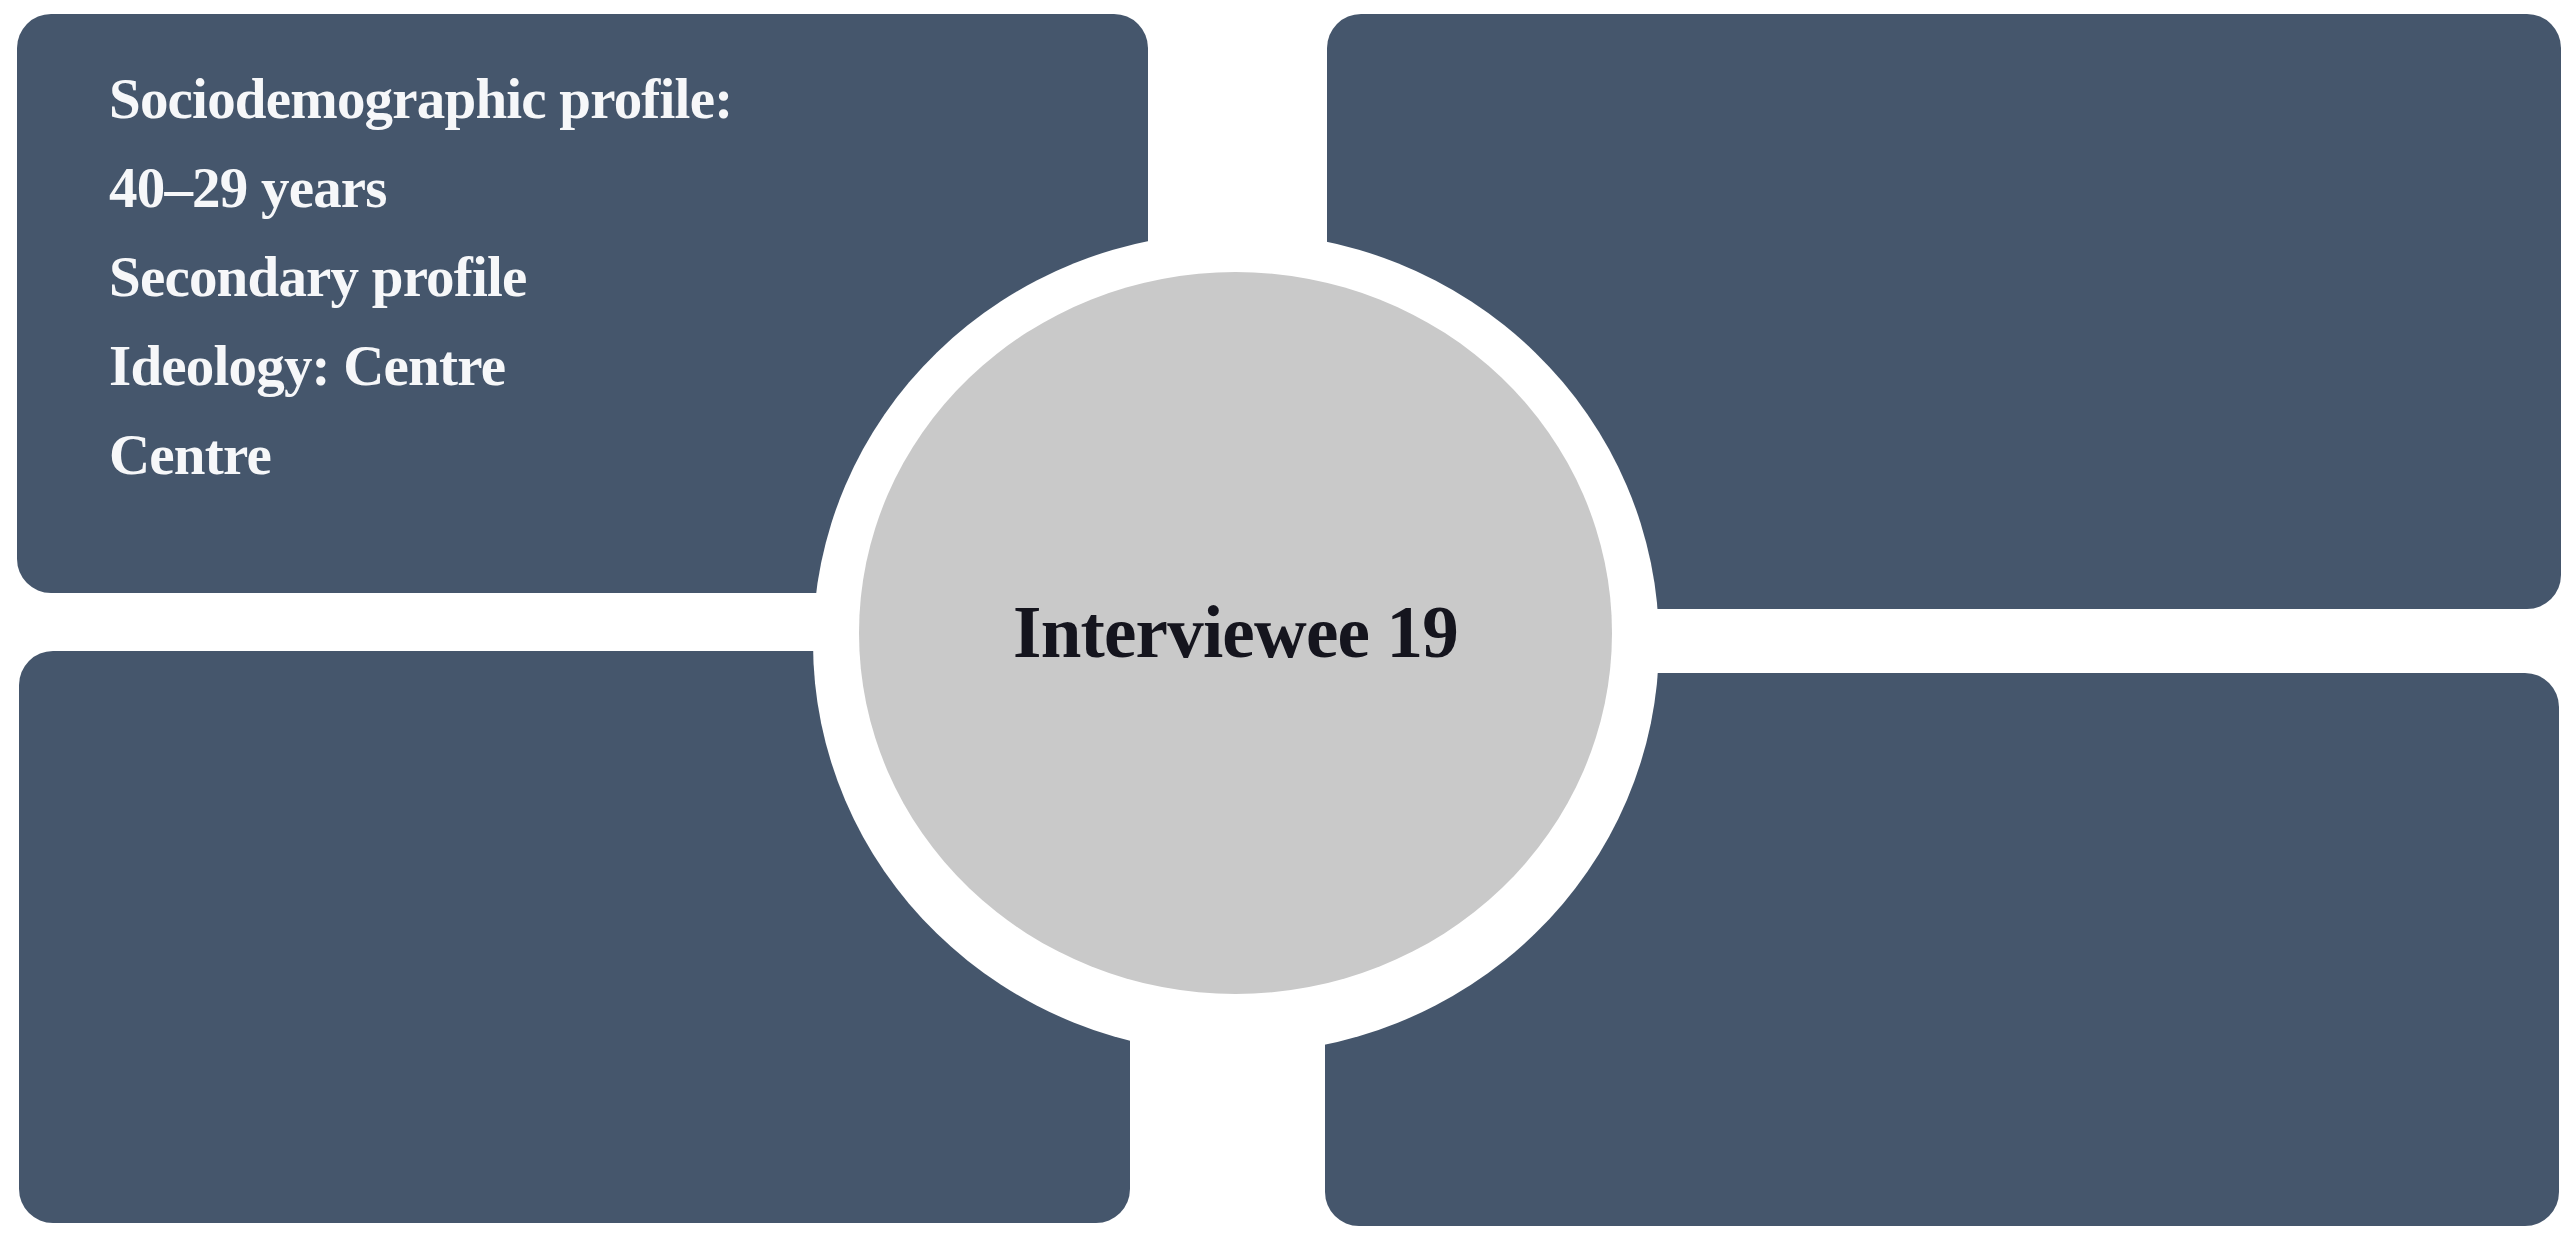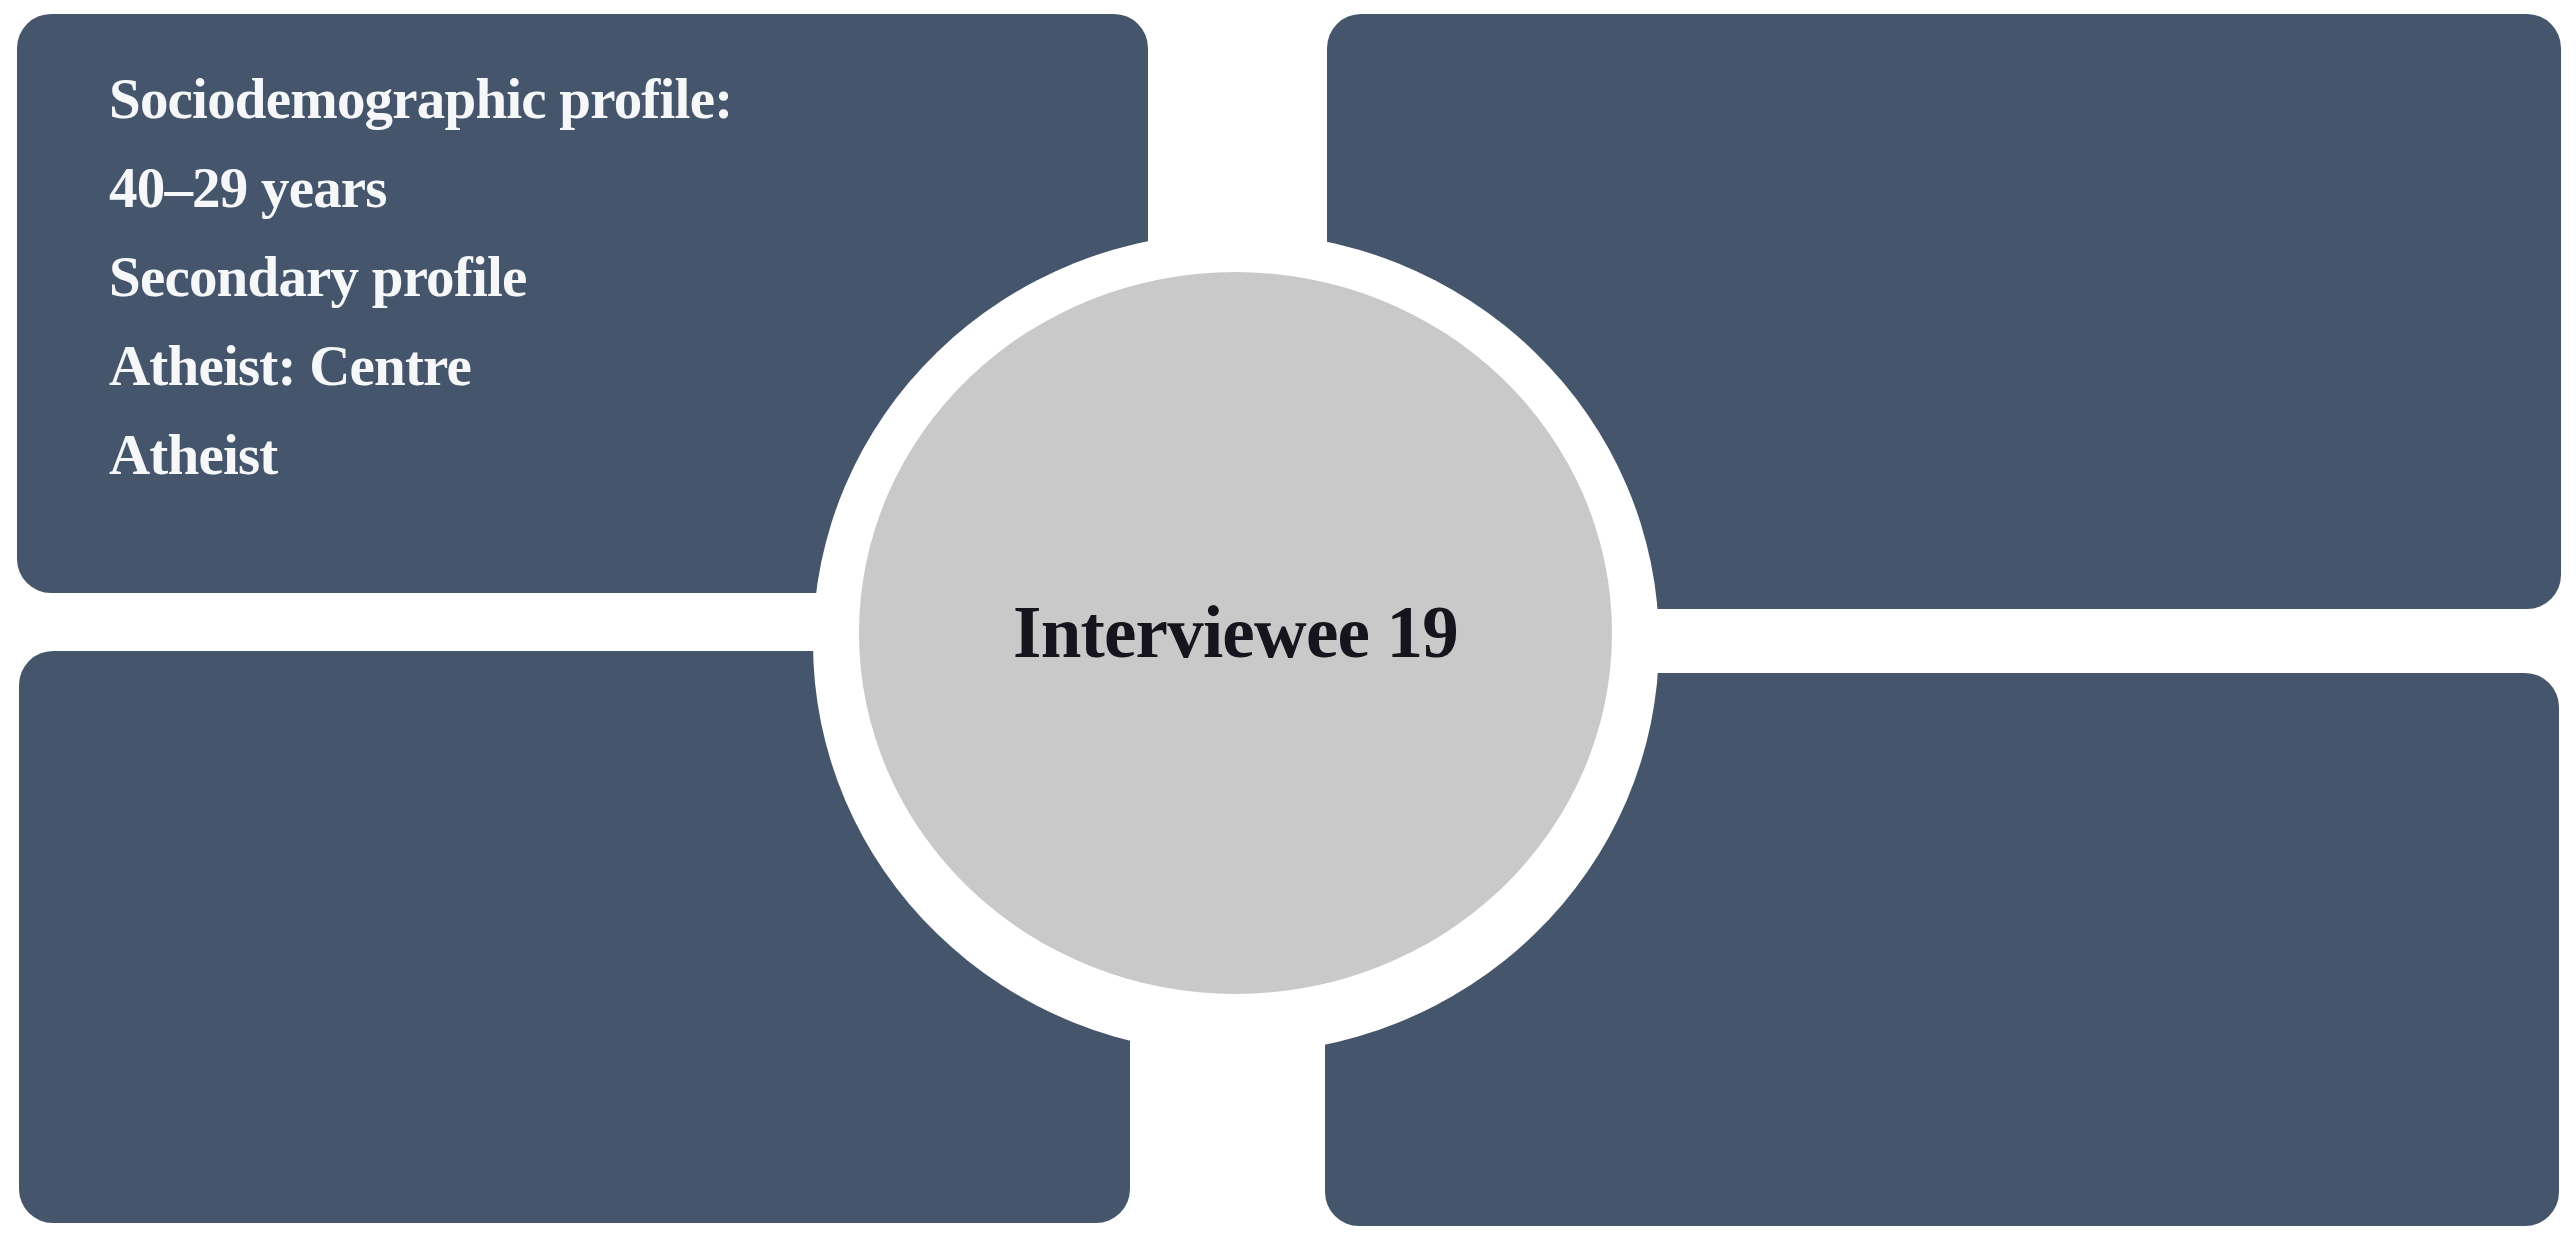--- a/index.html
+++ b/index.html
@@ -66,22 +66,22 @@
 </head>
 <body>
 
 <div class="canvas">
 
   <div class="box box-tl">
     <div class="text text-tl">
       <div class="line">Sociodemographic profile:</div>
       <div class="line">40–29 years</div>
       <div class="line">Secondary profile</div>
-      <div class="line">Atheist: Centre</div>
-      <div class="line">Atheist</div>
+      <div class="line">Ideology: Centre</div>
+      <div class="line">Centre</div>
     </div>
   </div>
 
   <div class="box box-tr">
     
   </div>
 
   <div class="box box-bl">
     
   </div>

